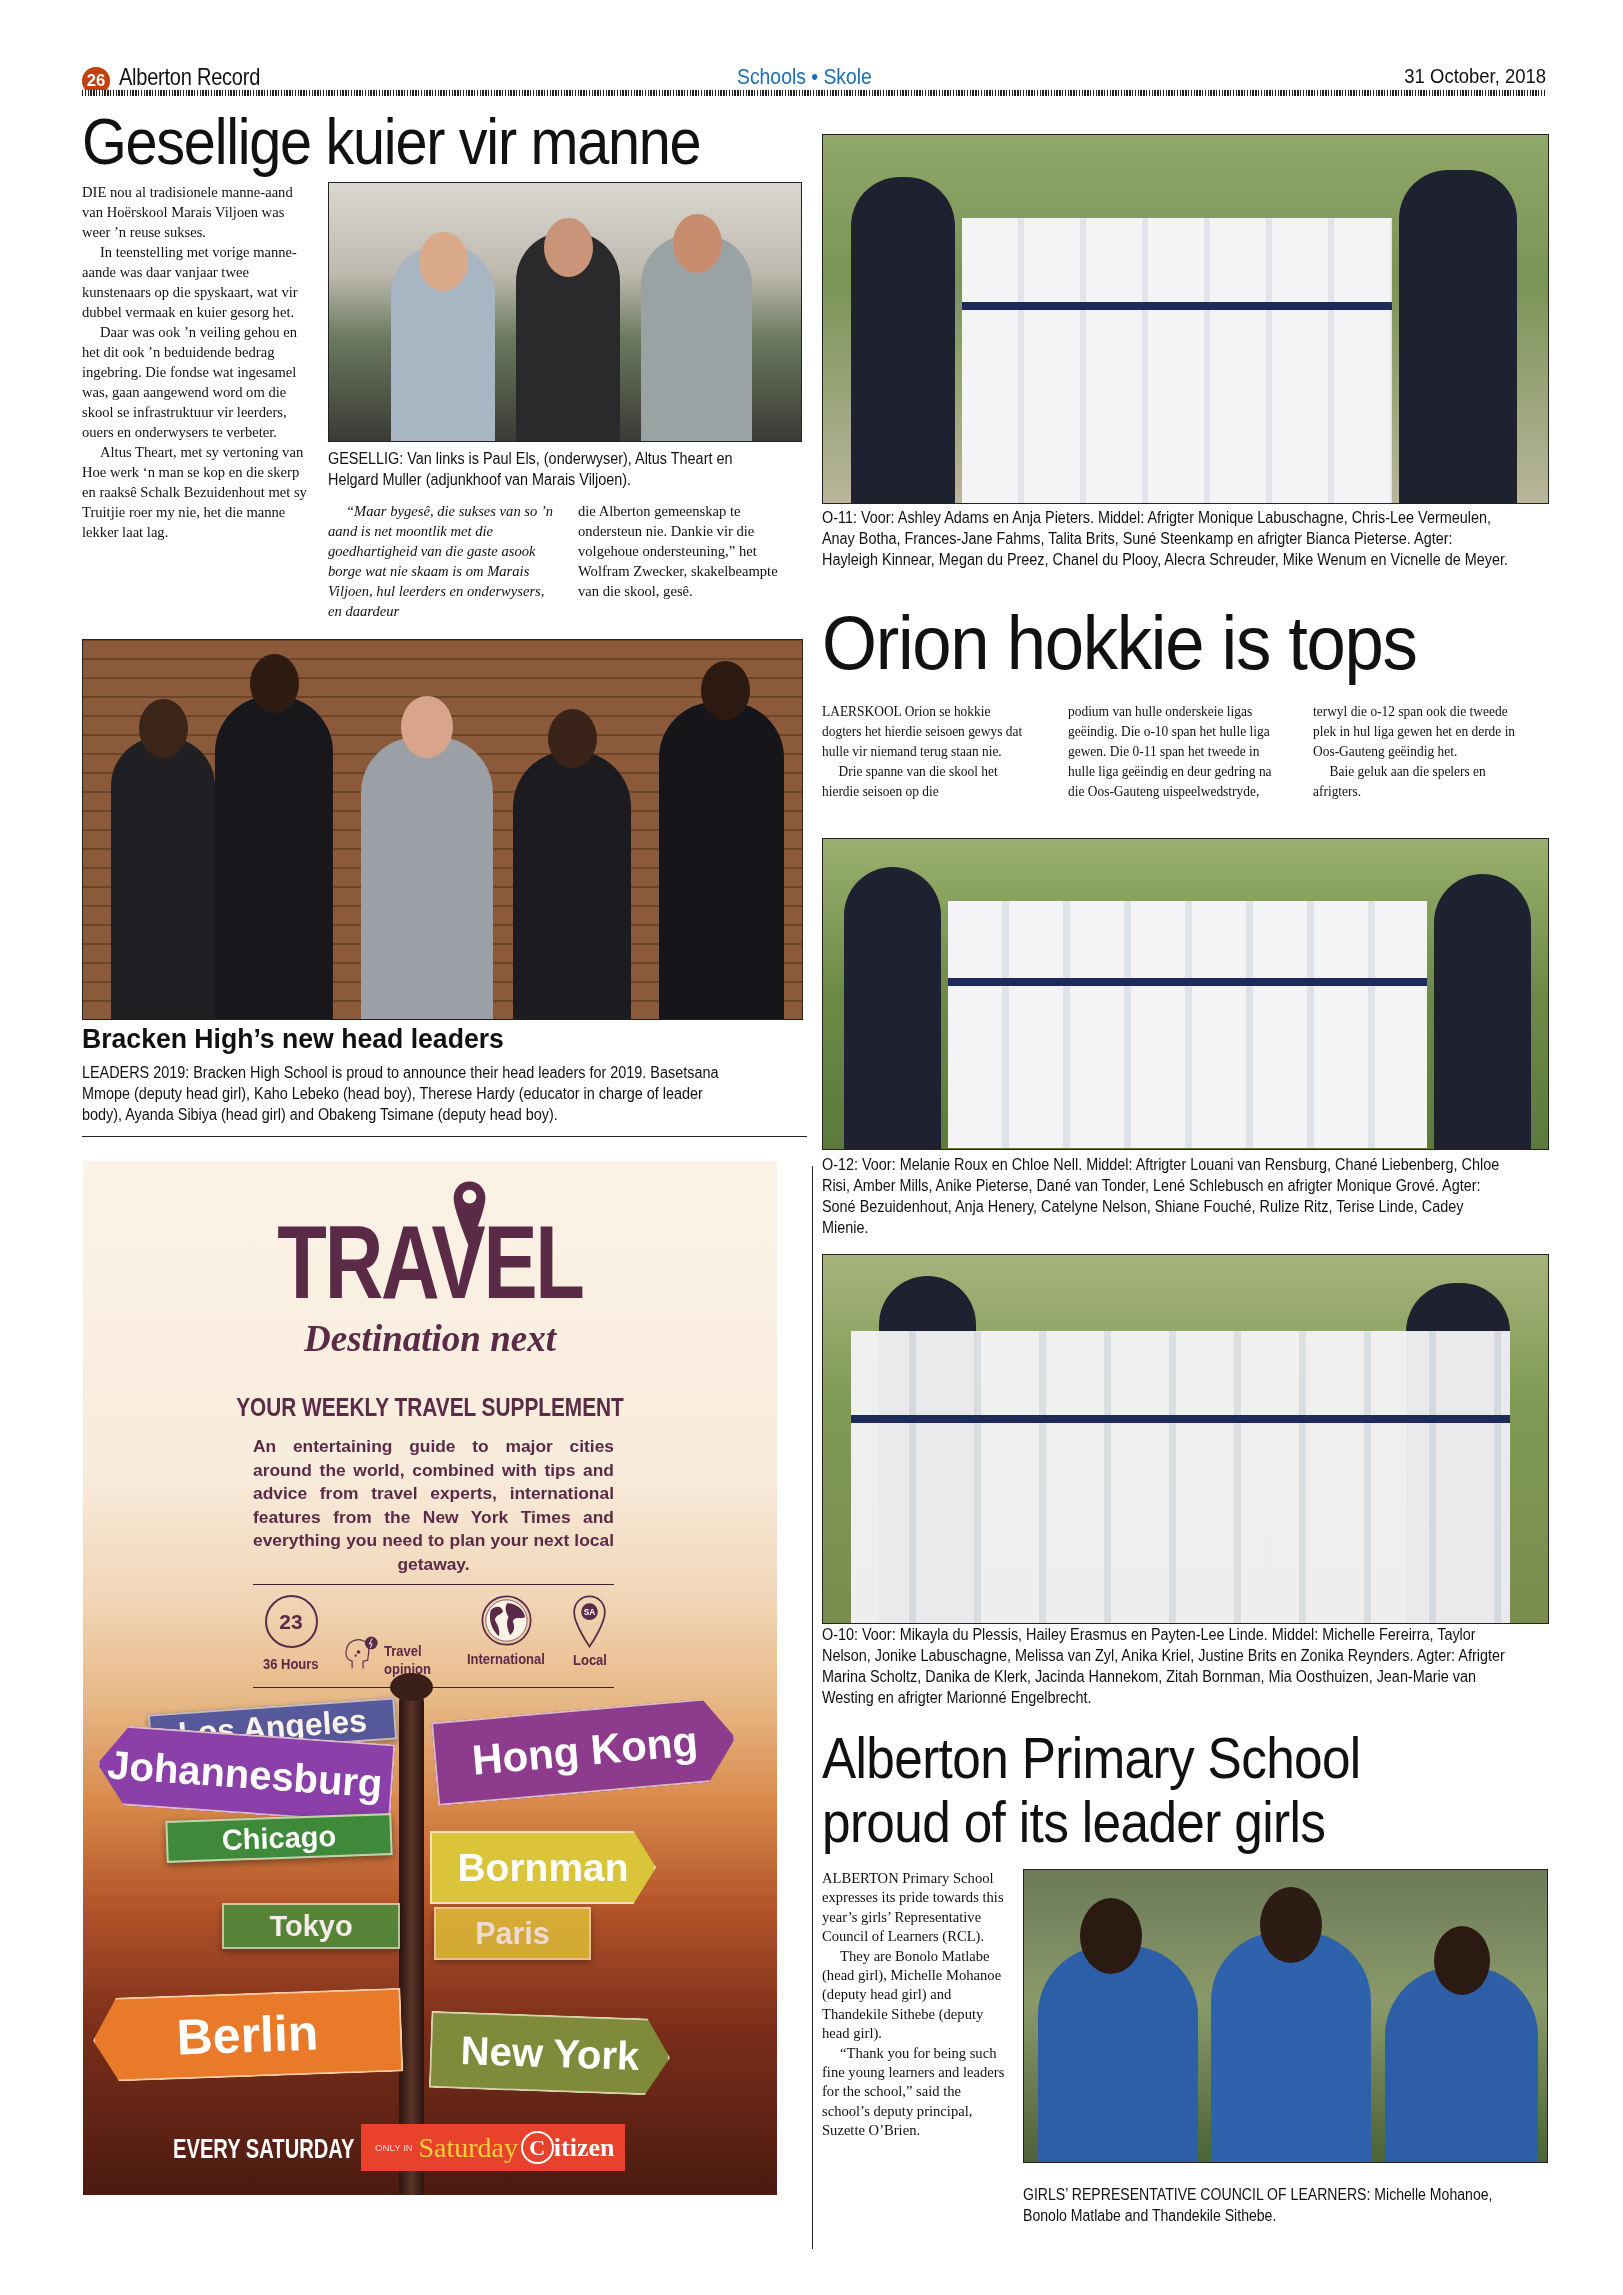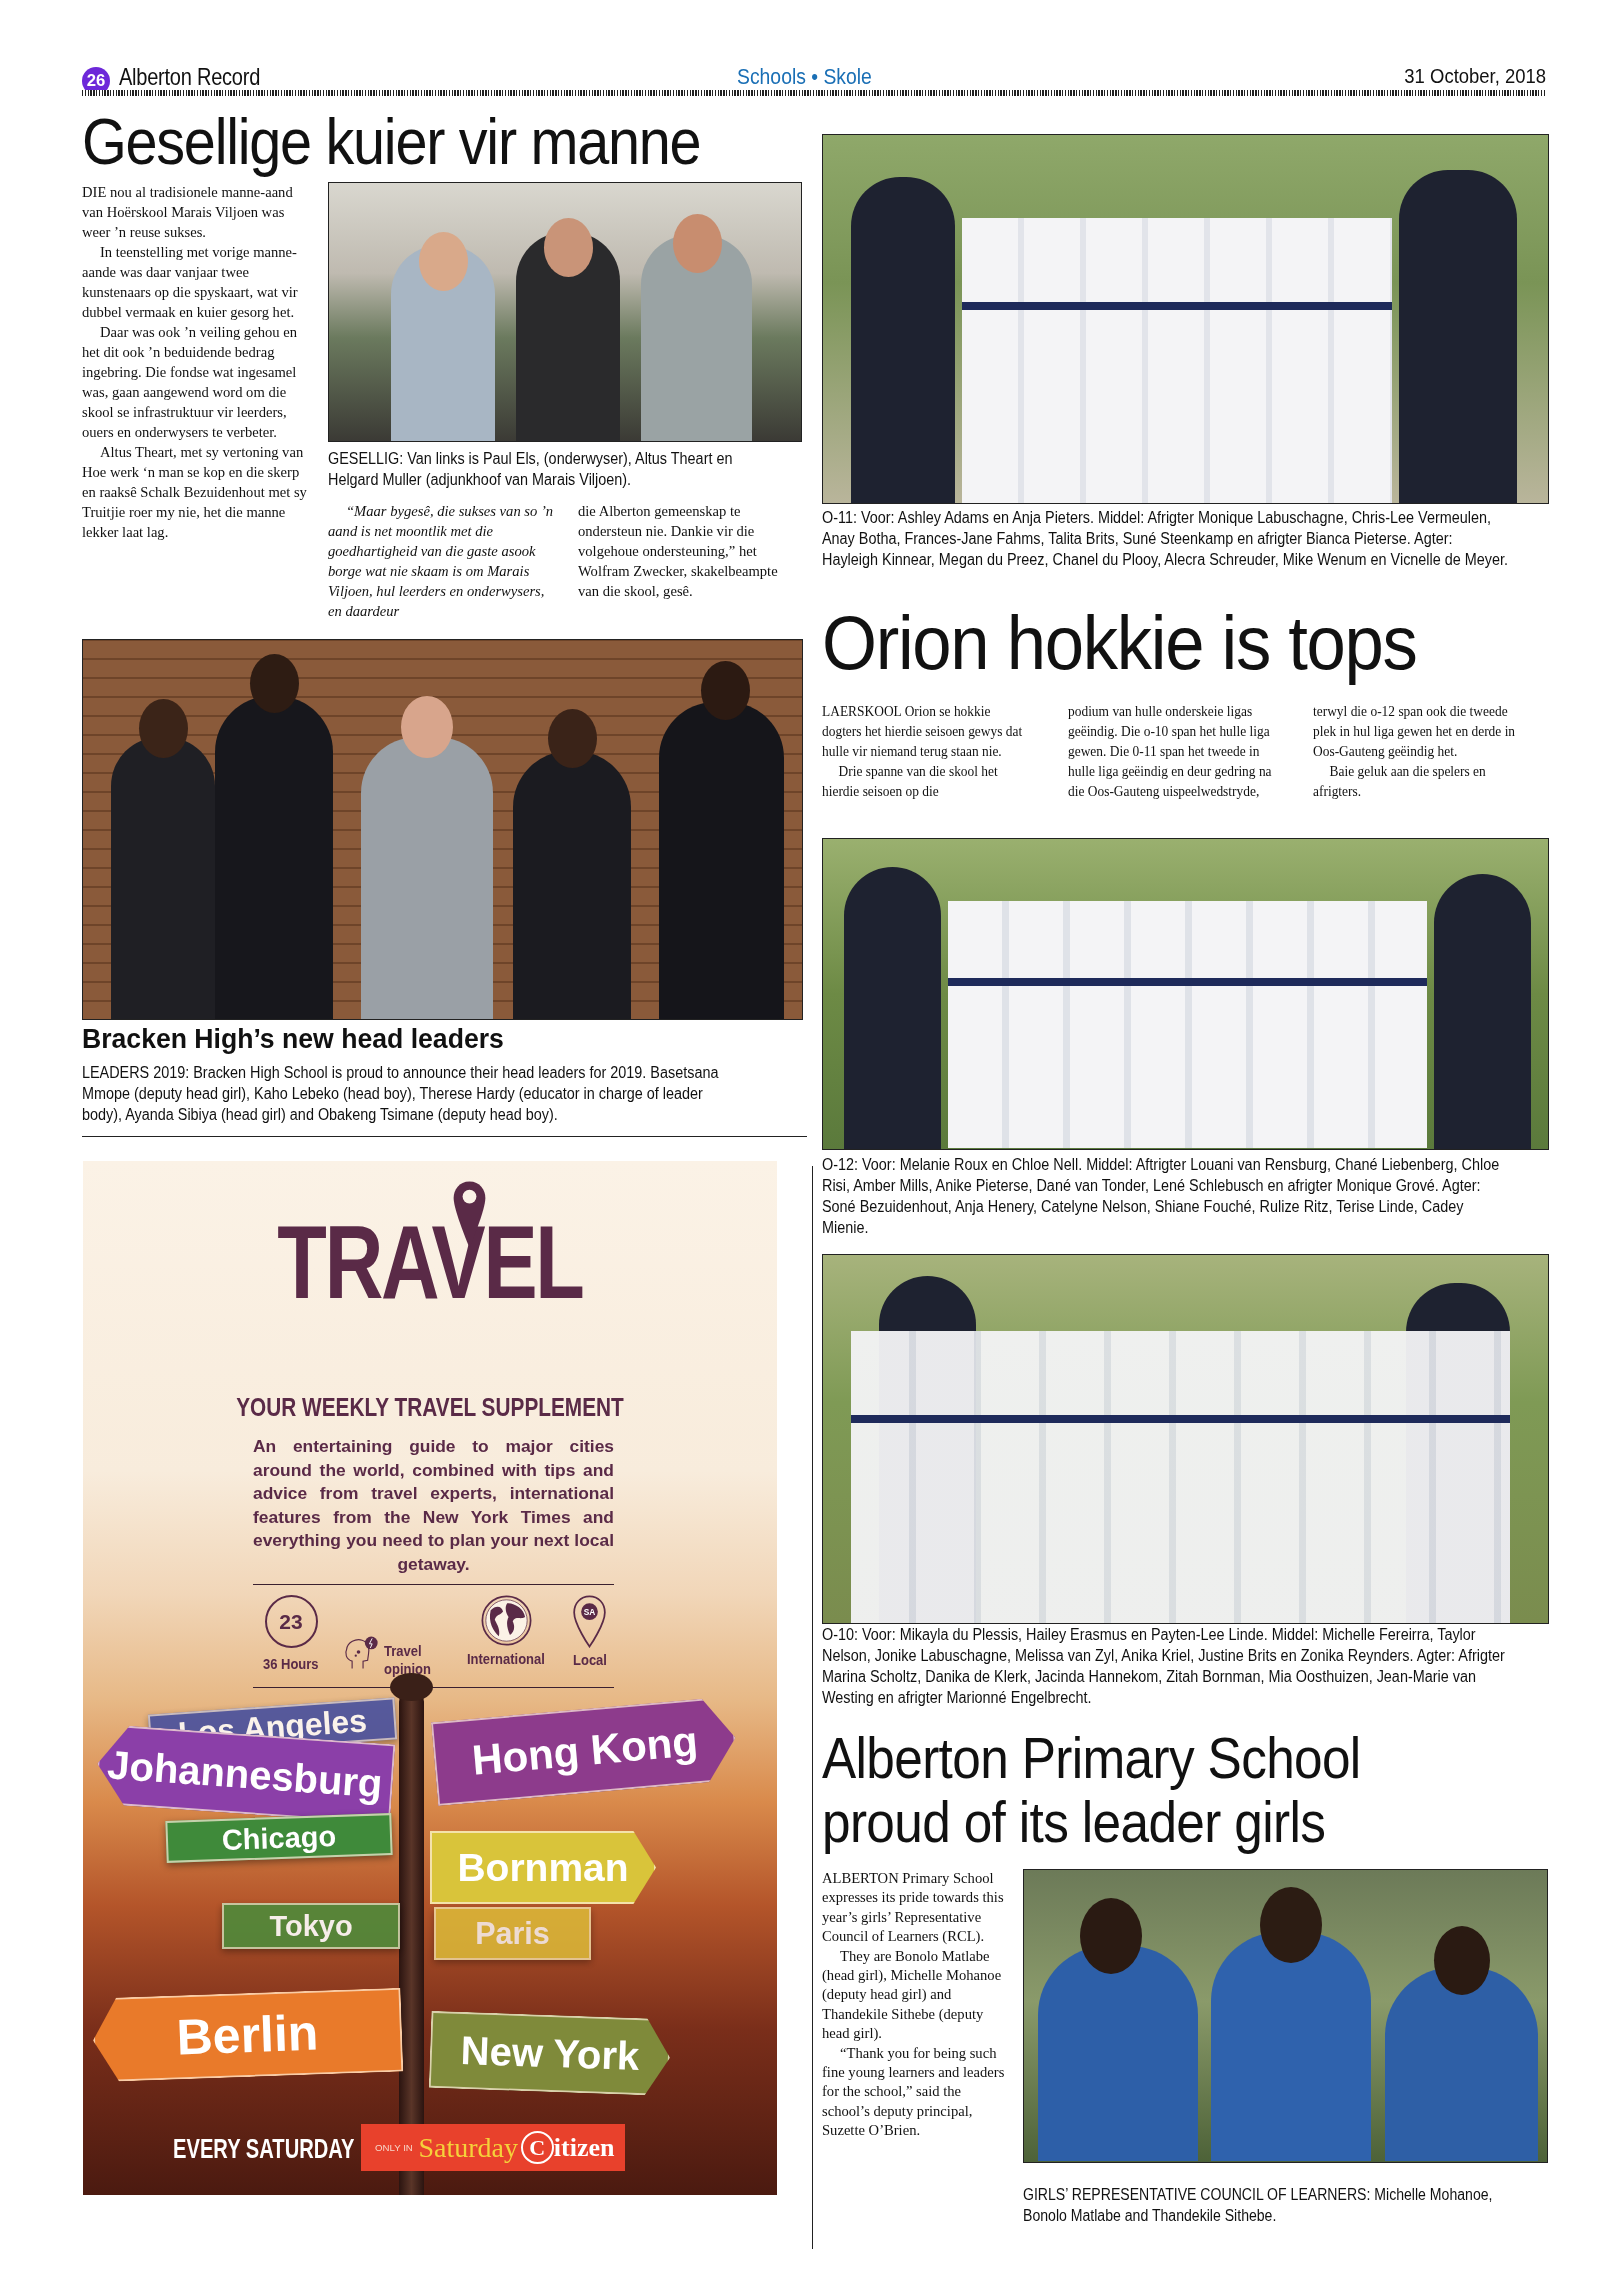--- a/index.html
+++ b/index.html
@@ -1,21 +1,21 @@
 <!DOCTYPE html>
 <html style="font-size:11px"><head>
 <meta charset="utf-8">
 <style>
   html,body{margin:0;padding:0;background:#fff;}
   body{width:1624px;height:2295px;position:relative;overflow:hidden;font-family:"Liberation Serif",serif;color:#111;}
   .abs{position:absolute;}
   .sans{font-family:"Liberation Sans",sans-serif;}
   .serif{font-family:"Liberation Serif",serif;}
   
-  .pagenum{left:82px;top:67px;width:28px;height:28px;border-radius:50%;background:#6d28d9;color:#fff;font:bold 16.7px "Liberation Sans",sans-serif;display:flex;align-items:center;justify-content:center;}
+  .pagenum{left:82px;top:67px;width:28px;height:28px;border-radius:50%;background:#c2410c;color:#fff;font:bold 16.7px "Liberation Sans",sans-serif;display:flex;align-items:center;justify-content:center;}
   .masthead{left:119px;top:64px;font:23.6px "Liberation Sans",sans-serif;transform:scaleX(0.85);transform-origin:left;letter-spacing:-0.3px;}
   .section{left:737px;top:64px;font:22px "Liberation Sans",sans-serif;color:#1a6fb5;transform:scaleX(0.88);transform-origin:left;}
   .date{right:78px;top:64px;font:21px "Liberation Sans",sans-serif;transform:scaleX(0.88);transform-origin:right;}
   .rule{left:82px;right:78px;top:90px;height:5.6px;background:repeating-linear-gradient(90deg,#222 0 1.4px,#fff 1.4px 2.8px);}
   
   .h1{font-family:"Liberation Sans",sans-serif;font-weight:normal;letter-spacing:-1.4px;transform-origin:left;line-height:1;}
   .body{font-size:14.6px;line-height:20px;}
   .body p{margin:0;text-indent:0;}
   .body p.ind{text-indent:18px;}
   .cap{font:16px/21px "Liberation Sans",sans-serif;transform-origin:left;}
@@ -80,20 +80,21 @@
 <div class="abs" style="left:82px;top:1136px;width:725px;height:1.4px;background:#222;"></div>
 
 <div class="abs ad">
   <div class="abs" style="left:0;right:0;top:42px;">
     <div class="ad-title">TRAVEL</div>
   </div>
   <svg class="abs" style="left:369px;top:19.4px;" width="35" height="69" viewBox="0 0 50 100">
     <path d="M25 2 C10 2 2 14 2 26 C2 44 25 98 25 98 C25 98 48 44 48 26 C48 14 40 2 25 2Z" fill="#5a2a47"></path>
     <circle cx="25" cy="24" r="10" fill="#fbf2e6"></circle>
   </svg>
+  <div class="abs" style="left:0;right:0;top:156px;text-align:center;color:#5a2a47;font:bold italic 37px 'Liberation Serif',serif;">Destination next</div>
   <div class="abs" style="left:0;right:0;top:231px;text-align:center;color:#5a2a47;font:bold 26px 'Liberation Sans',sans-serif;transform:scaleX(0.8);">YOUR WEEKLY TRAVEL SUPPLEMENT</div>
   <div class="abs" style="left:170px;width:361px;top:274px;text-align:justify;text-align-last:center;color:#5a2a47;font:bold 17.4px/23.6px 'Liberation Sans',sans-serif;">An entertaining guide to major cities around the world, combined with tips and advice from travel experts, international features from the New York Times and everything you need to plan your next local getaway.</div>
   <div class="abs" style="left:170px;width:361px;top:423px;height:1.4px;background:#3a2030;"></div>
   <div class="abs" style="left:170px;width:361px;top:434px;height:83px;display:flex;justify-content:space-between;">
     <div style="display:flex;flex-direction:column;align-items:center;width:76px;">
       <div style="width:49px;height:49px;border:2.1px solid #5a2a47;border-radius:50%;display:flex;align-items:center;justify-content:center;color:#5a2a47;font:bold 21px 'Liberation Sans',sans-serif;">23</div>
       <div class="iconlbl" style="margin-top:7px;">36 Hours</div>
     </div>
     <div style="display:flex;flex-direction:row;align-items:flex-end;width:104px;">
       <svg width="56" height="51" viewBox="0 0 80 74">

